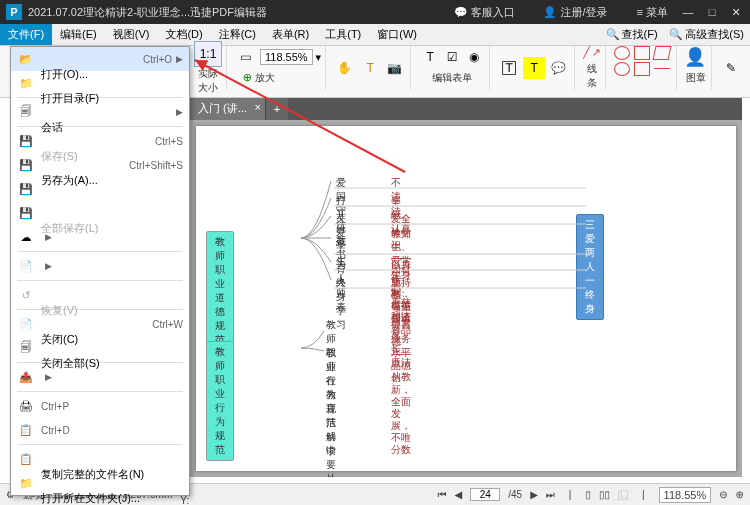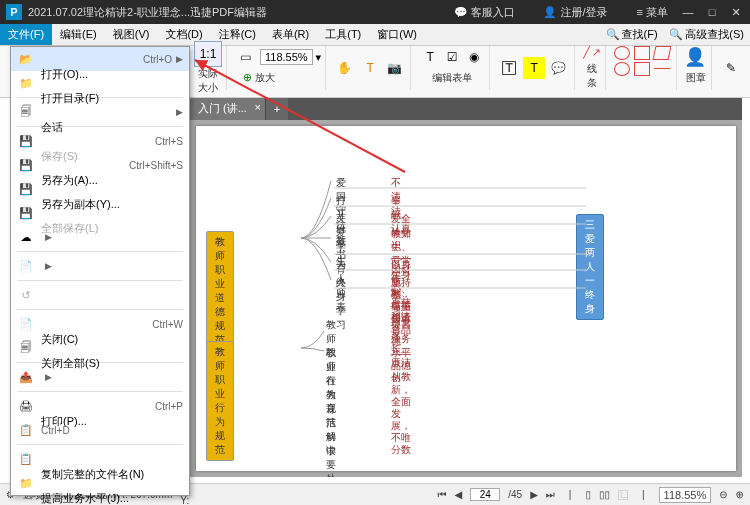--- a/index.html
+++ b/index.html
@@ -36,21 +36,21 @@
 .fm-item.disabled { color: #aaa; }
 
 .tabbar { position: absolute; left: 190px; top: 98px; right: 8px; height: 22px; background: #555; display: flex; }
 .tab { background: #777; color: #fff; padding: 3px 18px 3px 8px; font-size: 11px; border-right: 1px solid #444; position: relative; }
 .tab-add { width: 22px; color: #fff; display: flex; align-items: center; justify-content: center; background: #666; }
 
 .canvas { position: absolute; left: 190px; top: 120px; right: 8px; bottom: 28px; background: #aaa; overflow: hidden; }
 .page { position: absolute; left: 6px; top: 6px; right: 6px; bottom: 6px; background: #fff; box-shadow: 0 0 3px rgba(0,0,0,0.4); }
 
 .mind { position: absolute; left: 10px; top: 50px; }
-.node { position: absolute; border: 1px solid #999; background: #eab308; padding: 3px 8px; font-size: 10px; border-radius: 2px; color: #333; }
+.node { position: absolute; border: 1px solid #999; background: #5eead4; padding: 3px 8px; font-size: 10px; border-radius: 2px; color: #333; }
 .node.blue { background: #5a9ad8; border-color: #3a7ab8; color: #fff; text-align: center; line-height: 1.4; }
 .klabel { position: absolute; font-size: 10px; color: #333; }
 .kval { position: absolute; font-size: 10px; color: #a03030; }
 
 .statusbar { position: absolute; left: 0; right: 0; bottom: 0; height: 22px; background: #f0f0f0; border-top: 1px solid #ccc; display: flex; align-items: center; padding: 0 6px; font-size: 10px; color: #444; gap: 8px; }
 .sb-sep { flex: 1; }
 .sb-item { display: flex; align-items: center; gap: 2px; }
 .page-input { width: 30px; text-align: center; border: 1px solid #aaa; font-size: 10px; }
 
 svg.arrow { position: absolute; left: 185px; top: 52px; pointer-events: none; z-index: 50; }
@@ -180,72 +180,71 @@
       <span class="fm-label">保存(S)</span>
       <span class="fm-shortcut">Ctrl+S</span>
     </div>
   <div class="fm-item">
       <span class="fm-icon">💾</span>
       <span class="fm-label">另存为(A)...</span>
       <span class="fm-shortcut">Ctrl+Shift+S</span>
     </div>
   <div class="fm-item">
       <span class="fm-icon">💾</span>
-      <span class="fm-label">另存为副本(Y)...</span>
     </div>
   <div class="fm-item disabled">
       <span class="fm-icon">💾</span>
       <span class="fm-label">全部保存(L)</span>
     </div>
   <div class="fm-item">
       <span class="fm-icon">☁</span>
       <span class="fm-arrow">▶</span>
     </div>
   <div class="fm-sep"></div>
   <div class="fm-item">
       <span class="fm-icon">📄</span>
       <span class="fm-arrow">▶</span>
     </div>
   <div class="fm-sep"></div>
   <div class="fm-item disabled">
       <span class="fm-icon">↺</span>
+      <span class="fm-label">恢复(V)</span>
     </div>
   <div class="fm-sep"></div>
   <div class="fm-item">
       <span class="fm-icon">📄</span>
       <span class="fm-label">关闭(C)</span>
       <span class="fm-shortcut">Ctrl+W</span>
     </div>
   <div class="fm-item">
       <span class="fm-icon">🗐</span>
       <span class="fm-label">关闭全部(S)</span>
     </div>
   <div class="fm-sep"></div>
   <div class="fm-item">
       <span class="fm-icon">📤</span>
       <span class="fm-arrow">▶</span>
     </div>
   <div class="fm-sep"></div>
   <div class="fm-item">
       <span class="fm-icon">🖨</span>
-      <span class="fm-label">打印(P)...</span>
       <span class="fm-shortcut">Ctrl+P</span>
     </div>
   <div class="fm-item">
       <span class="fm-icon">📋</span>
       <span class="fm-shortcut">Ctrl+D</span>
     </div>
   <div class="fm-sep"></div>
   <div class="fm-item">
       <span class="fm-icon">📋</span>
       <span class="fm-label">复制完整的文件名(N)</span>
     </div>
   <div class="fm-item">
       <span class="fm-icon" style="color:#e8a030;">📁</span>
-      <span class="fm-label">提高业务水平(J)...</span>
+      <span class="fm-label">打开所在文件夹(J)...</span>
     </div>
 </div>
 
 <svg class="arrow" width="230" height="130">
   <defs>
       <marker id="ah" markerWidth="8" markerHeight="8" refX="6" refY="3" orient="auto">
         <path d="M0,0 L6,3 L0,6 Z" fill="#e03030"></path>
       </marker>
     </defs>
   <line x1="220" y1="120" x2="10" y2="8" stroke="#e03030" stroke-width="2" marker-end="url(#ah)"></line>

